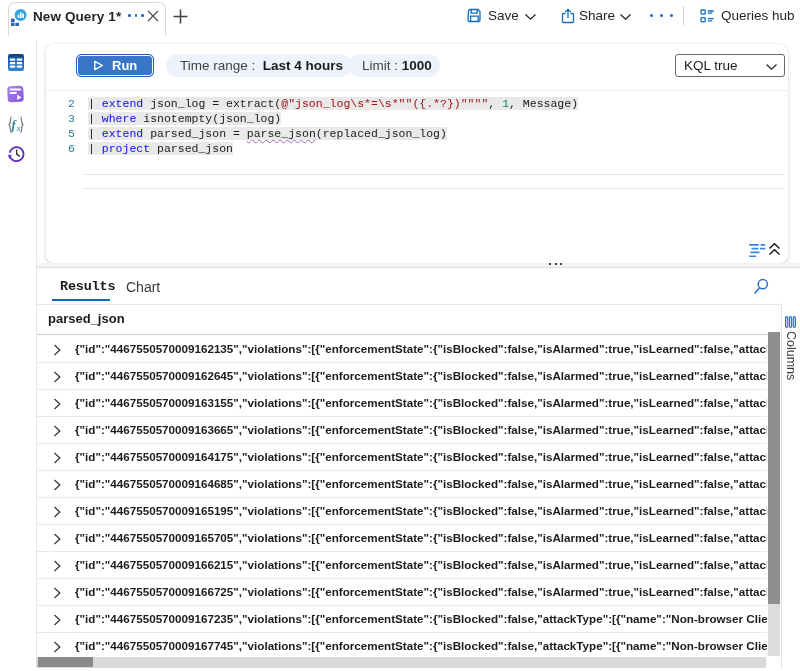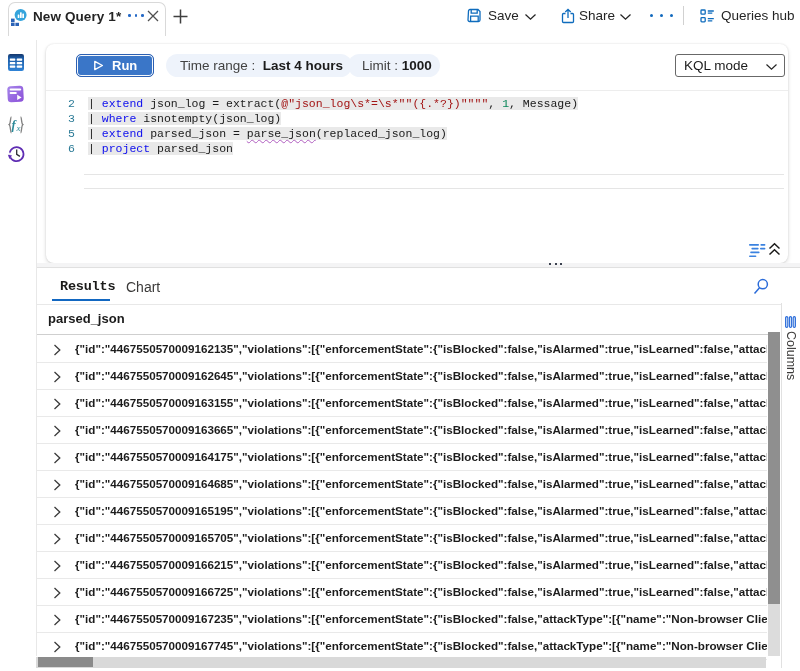--- a/index.html
+++ b/index.html
@@ -128,21 +128,21 @@
 
   <div id="card" class="abs">
     <div id="runbtn" class="abs">
       <svg class="abs" style="left:16px;top:5px;" width="11" height="11" viewBox="0 0 11 11" fill="none" stroke="#fff" stroke-width="1.4" stroke-linejoin="round">
         <path d="M1.8 1.4 L9.4 5.5 L1.8 9.6 Z"></path>
       </svg>
       <span>Run</span>
     </div>
     <div class="pill abs" style="left:120px;width:186px;"><span style="margin-left:14px;">Time range :&nbsp; <b>Last 4 hours</b></span></div>
     <div class="pill abs" style="left:302px;width:92px;"><span style="margin-left:14px;">Limit : <b>1000</b></span></div>
-    <div id="kqlmode" class="abs"><span style="margin-left:8px;">KQL mode</span>
+    <div id="kqlmode" class="abs"><span style="margin-left:8px;">KQL true</span>
       <svg class="abs" style="left:89px;top:8px;" width="13" height="8" viewBox="0 0 13 8" fill="none" stroke="#252525" stroke-width="1.2">
           <path d="M1.5 1.5 L6.5 6.2 L11.5 1.5"></path>
         </svg>
     </div>
     <div id="toolbar-div" class="abs"></div>
 
     <div id="line6box" class="abs"></div>
     <div id="code" class="abs">
         <div class="cl"><span class="ln">2</span><span class="ct"><span class="hl">| <span class="kw">extend</span> json_log = extract(<span class="str">@"json_log\s*=\s*""({.*?})""""</span>, <span class="num">1</span>, Message)</span></span></div>
         <div class="cl"><span class="ln">3</span><span class="ct"><span class="hl">| <span class="kw">where</span> isnotempty(json_log)</span></span></div>

